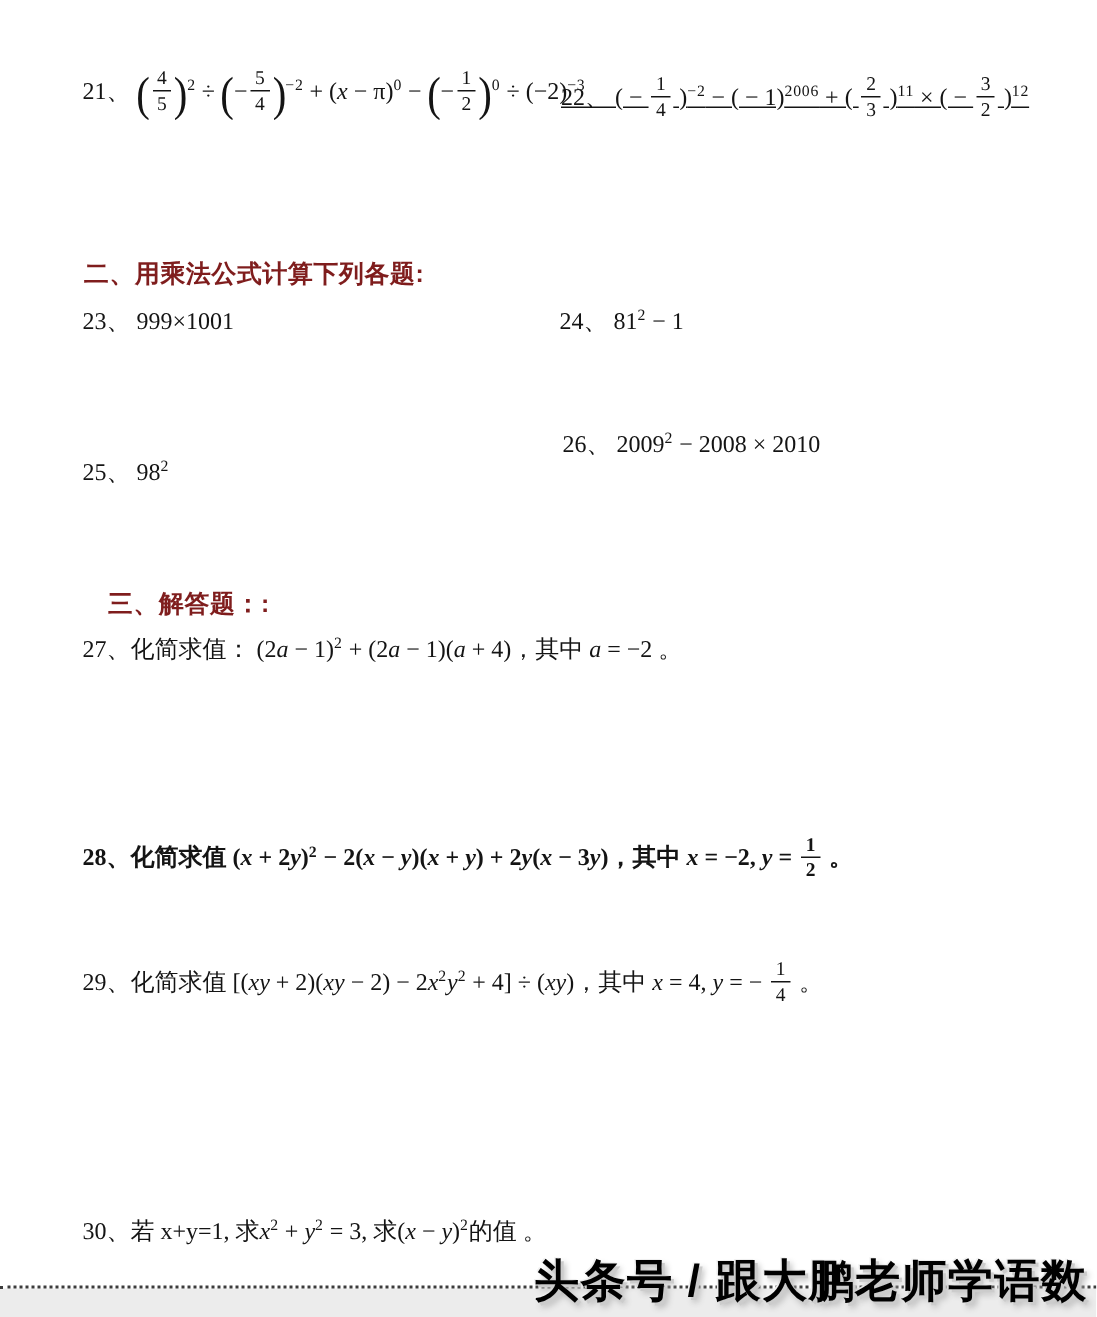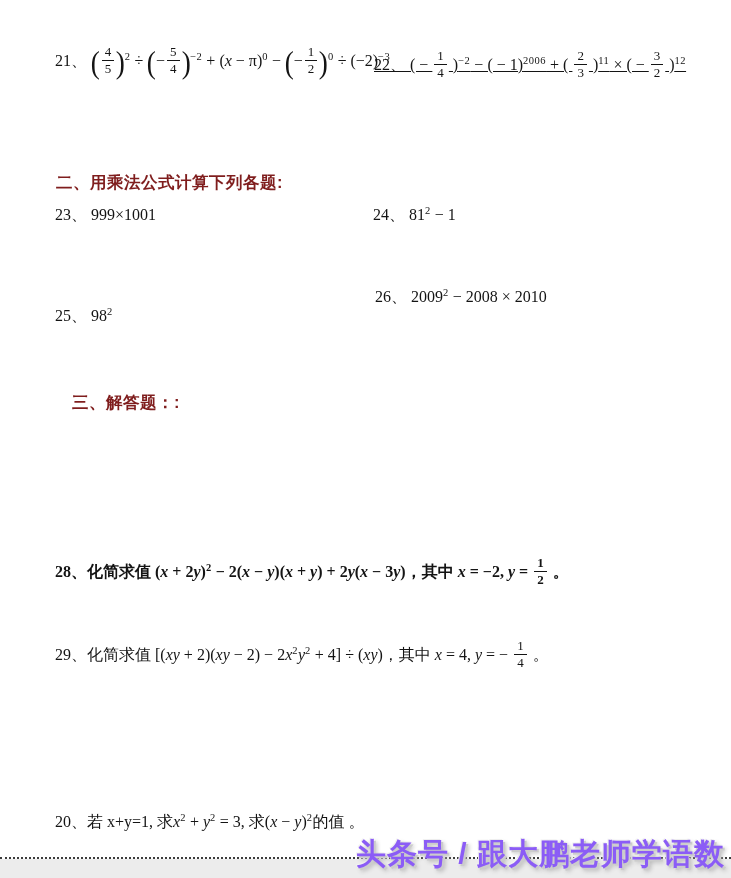--- a/index.html
+++ b/index.html
@@ -46,21 +46,21 @@
     position:absolute;left:0;top:857px;width:731px;height:0;
     border-top:2px dotted #3c3c3c;z-index:1;
   }
   #bottomstrip{
     position:absolute;left:0;top:859px;width:731px;height:19px;
     background:#ececec;z-index:0;
   }
   #watermark{
     position:absolute;right:6px;top:834px;z-index:2;
     font-family:"Liberation Sans",sans-serif;font-weight:bold;
-    font-size:30px;letter-spacing:1px;color:#8b5cf6;
+    font-size:30px;letter-spacing:1px;color:#000000;
     text-shadow:2px 2px 0 #cccccc, 3px 3px 4px #b3b3b3, -1px -1px 0 #f1f1f1;
     margin-left:28px;
   }
 </style>
 </head>
 <body>
 
 <div class="page">
 
   <div class="mrow" id="p21"><span class="mt">21、 </span><span class="mbp">(</span><span class="mfrac"><span class="fn">4</span><span class="fd">5</span></span><span class="mbp">)</span><span class="msup">2</span><span class="mt"> ÷ </span><span class="mbp">(</span><span class="mt">−</span><span class="mfrac"><span class="fn">5</span><span class="fd">4</span></span><span class="mbp">)</span><span class="msup">−2</span><span class="mt"> + (</span><span class="mi">x</span><span class="mt"> − π)</span><span class="msup">0</span><span class="mt"> − </span><span class="mbp">(</span><span class="mt">−</span><span class="mfrac"><span class="fn">1</span><span class="fd">2</span></span><span class="mbp">)</span><span class="msup">0</span><span class="mt"> ÷ (−2)</span><span class="msup">−3</span></div>
@@ -68,21 +68,22 @@
 
   <div class="sec-title" id="sec2">二、用乘法公式计算下列各题:</div>
 
   <div class="mrow" id="p23"><span class="mt">23、 999×1001</span></div>
   <div class="mrow" id="p24"><span class="mt">24、 81</span><span class="msup">2</span><span class="mt"> − 1</span></div>
   <div class="mrow" id="p25"><span class="mt">25、 98</span><span class="msup">2</span></div>
   <div class="mrow" id="p26"><span class="mt">26、 2009</span><span class="msup">2</span><span class="mt"> − 2008 × 2010</span></div>
 
   <div class="sec-title" id="sec3">三、解答题：:</div>
 
+  <div class="mrow" id="p27"><span class="mt">27、化简求值： (2</span><span class="mi">a</span><span class="mt"> − 1)</span><span class="msup">2</span><span class="mt"> + (2</span><span class="mi">a</span><span class="mt"> − 1)(</span><span class="mi">a</span><span class="mt"> + 4)，其中 </span><span class="mi">a</span><span class="mt"> = −2 。</span></div>
   <div class="mrow" id="p28"><span class="mt">28、化简求值 (</span><span class="mi">x</span><span class="mt"> + 2</span><span class="mi">y</span><span class="mt">)</span><span class="msup">2</span><span class="mt"> − 2(</span><span class="mi">x</span><span class="mt"> − </span><span class="mi">y</span><span class="mt">)(</span><span class="mi">x</span><span class="mt"> + </span><span class="mi">y</span><span class="mt">) + 2</span><span class="mi">y</span><span class="mt">(</span><span class="mi">x</span><span class="mt"> − 3</span><span class="mi">y</span><span class="mt">)，其中 </span><span class="mi">x</span><span class="mt"> = −2, </span><span class="mi">y</span><span class="mt"> = </span><span class="mfrac"><span class="fn">1</span><span class="fd">2</span></span><span class="mt"> 。</span></div>
   <div class="mrow" id="p29"><span class="mt">29、化简求值 [(</span><span class="mi">xy</span><span class="mt"> + 2)(</span><span class="mi">xy</span><span class="mt"> − 2) − 2</span><span class="mi">x</span><span class="msup">2</span><span class="mi">y</span><span class="msup">2</span><span class="mt"> + 4] ÷ (</span><span class="mi">xy</span><span class="mt">)，其中 </span><span class="mi">x</span><span class="mt"> = 4, </span><span class="mi">y</span><span class="mt"> = − </span><span class="mfrac"><span class="fn">1</span><span class="fd">4</span></span><span class="mt"> 。</span></div>
-  <div class="mrow" id="p30"><span class="mt">20、若 x+y=1, 求</span><span class="mi">x</span><span class="msup">2</span><span class="mt"> + </span><span class="mi">y</span><span class="msup">2</span><span class="mt"> = 3, 求(</span><span class="mi">x</span><span class="mt"> − </span><span class="mi">y</span><span class="mt">)</span><span class="msup">2</span><span class="mt">的值 。</span></div>
+  <div class="mrow" id="p30"><span class="mt">30、若 x+y=1, 求</span><span class="mi">x</span><span class="msup">2</span><span class="mt"> + </span><span class="mi">y</span><span class="msup">2</span><span class="mt"> = 3, 求(</span><span class="mi">x</span><span class="mt"> − </span><span class="mi">y</span><span class="mt">)</span><span class="msup">2</span><span class="mt">的值 。</span></div>
 
   <div id="dotline"></div>
   <div id="bottomstrip"></div>
   <div id="watermark">头条号 / 跟大鹏老师学语数</div>
 
 </div>
 
 </body></html>

